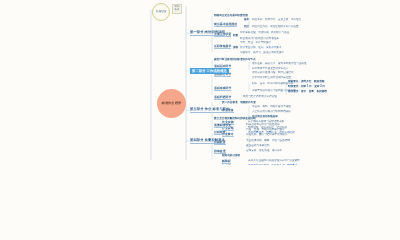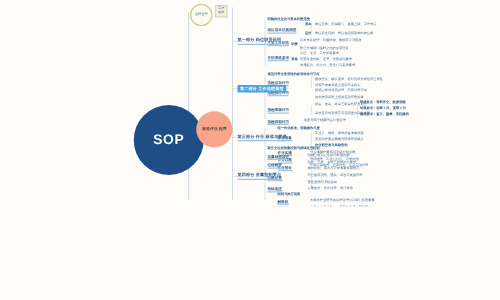--- a/index.html
+++ b/index.html
@@ -107,23 +107,20 @@
 
       <path d="M249,18 L249,26"></path>
       <path d="M249,62 L249,70"></path>
       <path d="M249,84 L249,92"></path>
       <path d="M249,106 L249,118"></path>
       <path d="M249,136 L249,150"></path>
       <path d="M286,85 L286,95"></path>
     </g>
   </svg>
 
-  <div class="root-node" style="left:107px;top:84px;">
-    <span>SOP</span>
-  </div>
 
   <div class="sec-node" style="left:157px;top:89px;">
     <span>标准作业
 程序</span>
   </div>
 
   <div class="top-node" style="left:152px;top:3px;">
     <span>流程管理</span>
   </div>
   <div class="top-chip" style="left:172px;top:4px;">工作

